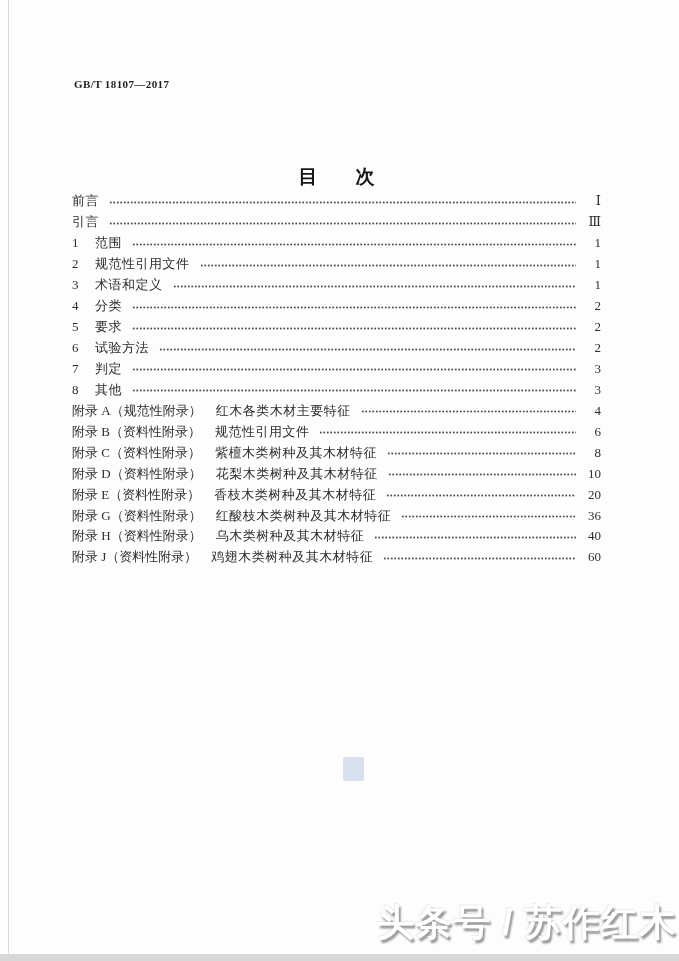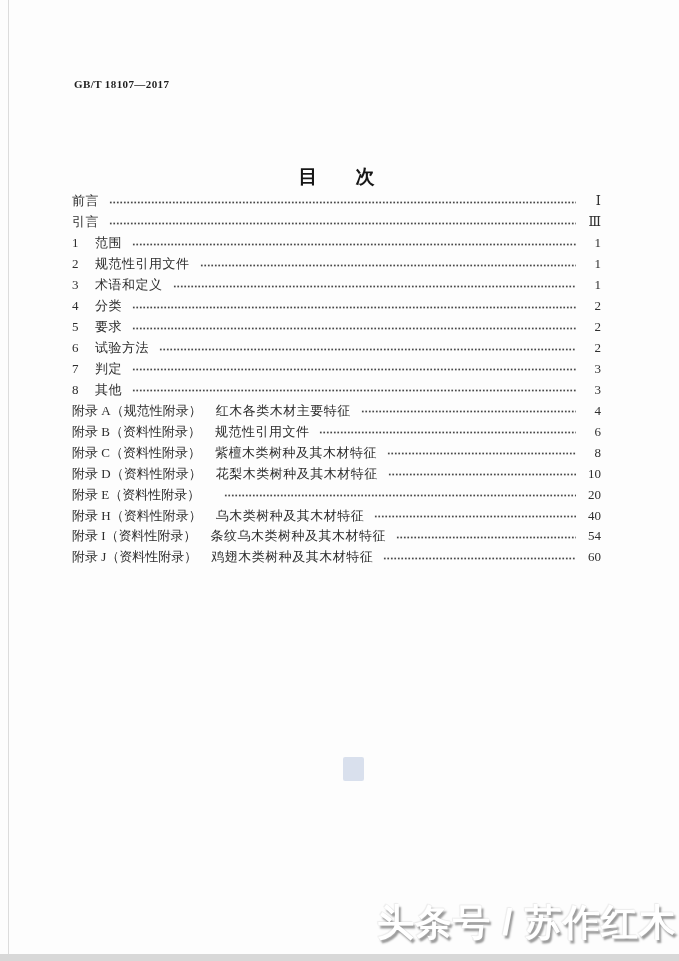--- a/index.html
+++ b/index.html
@@ -177,36 +177,37 @@
     <span class="toc-page">8</span>
   </div>
     <div class="toc-row row-appendix">
     <span class="toc-prefix">附录 D（资料性附录）</span>
     <span class="toc-label">花梨木类树种及其木材特征</span>
     <span class="toc-leader"></span>
     <span class="toc-page">10</span>
   </div>
     <div class="toc-row row-appendix">
     <span class="toc-prefix">附录 E（资料性附录）</span>
+    <span class="toc-label">香枝木类树种及其木材特征</span>
     <span class="toc-leader"></span>
     <span class="toc-page">20</span>
+  </div>
+    <div class="toc-row row-appendix">
+    <span class="toc-prefix">附录 G（资料性附录）</span>
+    <span class="toc-label">红酸枝木类树种及其木材特征</span>
+    <span class="toc-leader"></span>
+    <span class="toc-page">36</span>
   </div>
     <div class="toc-row row-appendix">
     <span class="toc-prefix">附录 H（资料性附录）</span>
     <span class="toc-label">乌木类树种及其木材特征</span>
     <span class="toc-leader"></span>
     <span class="toc-page">40</span>
   </div>
     <div class="toc-row row-appendix">
-    <span class="toc-prefix">附录 I（资料性附录）</span>
-    <span class="toc-label">条纹乌木类树种及其木材特征</span>
-    <span class="toc-leader"></span>
-    <span class="toc-page">54</span>
-  </div>
-    <div class="toc-row row-appendix">
     <span class="toc-prefix">附录 J（资料性附录）</span>
     <span class="toc-label">鸡翅木类树种及其木材特征</span>
     <span class="toc-leader"></span>
     <span class="toc-page">60</span>
   </div>
   </div>
 
 <div class="badge-watermark"></div>
 
 <div class="bottom-watermark">头条号 / 苏作红木</div>

